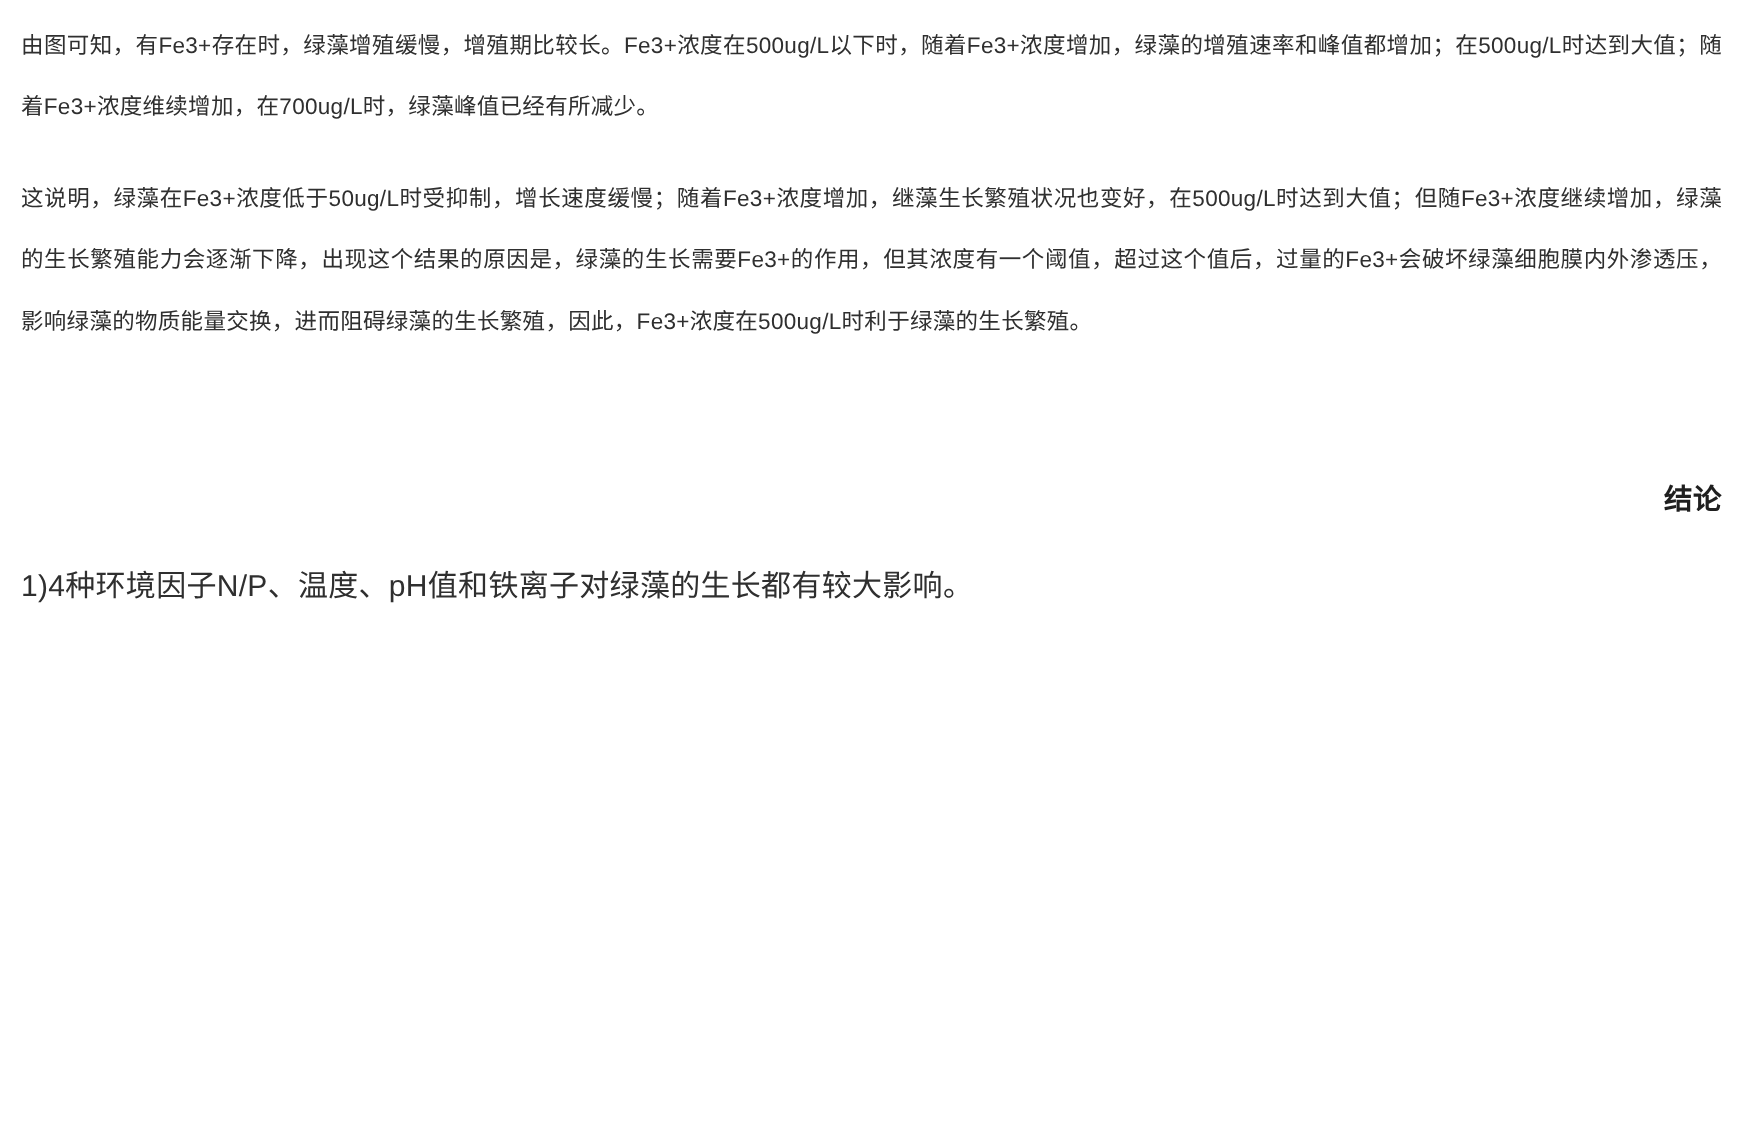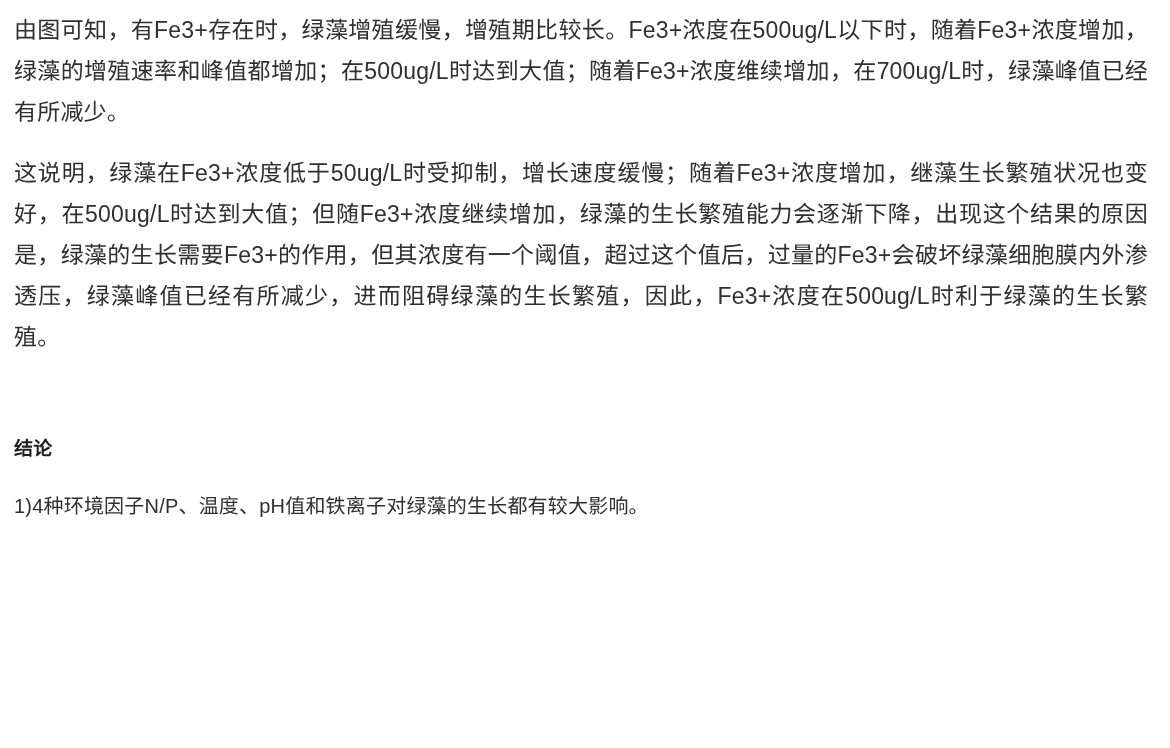--- a/index.html
+++ b/index.html
@@ -16,41 +16,42 @@
     overflow: hidden;
   }
   .page {
     position: relative;
     width: 1170px;
     height: 748px;
     box-sizing: border-box;
     padding: 10px 22px 0 14px;
   }
   .para {
-    font-size: 23px;
+    font-size: 15px;
     line-height: 41px;
     color: #2f2f2f;
     letter-spacing: 0.2px;
     margin: 0 0 20px 0;
     text-align: justify;
     text-justify: inter-ideograph;
   }
   .para.tight {
     margin-bottom: 16px;
   }
   .spacer-lg {
     height: 56px;
   }
   .heading {
     font-size: 19px;
     line-height: 30px;
     font-weight: bold;
     color: #1f1f1f;
-    margin: 4px 0 22px 0;
+    margin: 12px 0 22px 0;
     letter-spacing: 0.3px;
+    text-align: right;
   }
   .list-item {
     font-size: 20px;
     line-height: 41px;
     color: #2f2f2f;
     letter-spacing: 0.2px;
     margin: 0 0 16px 0;
     text-align: justify;
     text-justify: inter-ideograph;
   }
@@ -58,21 +59,21 @@
     margin-bottom: 0;
   }
 </style>
 </head>
 <body>
 
 <div class="page">
 
   <p class="para">由图可知，有Fe3+存在时，绿藻增殖缓慢，增殖期比较长。Fe3+浓度在500ug/L以下时，随着Fe3+浓度增加，绿藻的增殖速率和峰值都增加；在500ug/L时达到大值；随着Fe3+浓度维续增加，在700ug/L时，绿藻峰值已经有所减少。</p>
 
-  <p class="para tight">这说明，绿藻在Fe3+浓度低于50ug/L时受抑制，增长速度缓慢；随着Fe3+浓度增加，继藻生长繁殖状况也变好，在500ug/L时达到大值；但随Fe3+浓度继续增加，绿藻的生长繁殖能力会逐渐下降，出现这个结果的原因是，绿藻的生长需要Fe3+的作用，但其浓度有一个阈值，超过这个值后，过量的Fe3+会破坏绿藻细胞膜内外渗透压，绿藻峰值已经有所减少，进而阻碍绿藻的生长繁殖，因此，Fe3+浓度在500ug/L时利于绿藻的生长繁殖。</p>
+  <p class="para tight">这说明，绿藻在Fe3+浓度低于50ug/L时受抑制，增长速度缓慢；随着Fe3+浓度增加，继藻生长繁殖状况也变好，在500ug/L时达到大值；但随Fe3+浓度继续增加，绿藻的生长繁殖能力会逐渐下降，出现这个结果的原因是，绿藻的生长需要Fe3+的作用，但其浓度有一个阈值，超过这个值后，过量的Fe3+会破坏绿藻细胞膜内外渗透压，影响绿藻的物质能量交换，进而阻碍绿藻的生长繁殖，因此，Fe3+浓度在500ug/L时利于绿藻的生长繁殖。</p>
 
   <div class="spacer-lg"></div>
 
   <h2 class="heading">结论</h2>
 
   <p class="list-item">1)4种环境因子N/P、温度、pH值和铁离子对绿藻的生长都有较大影响。</p>
 
 
 </div>
 

